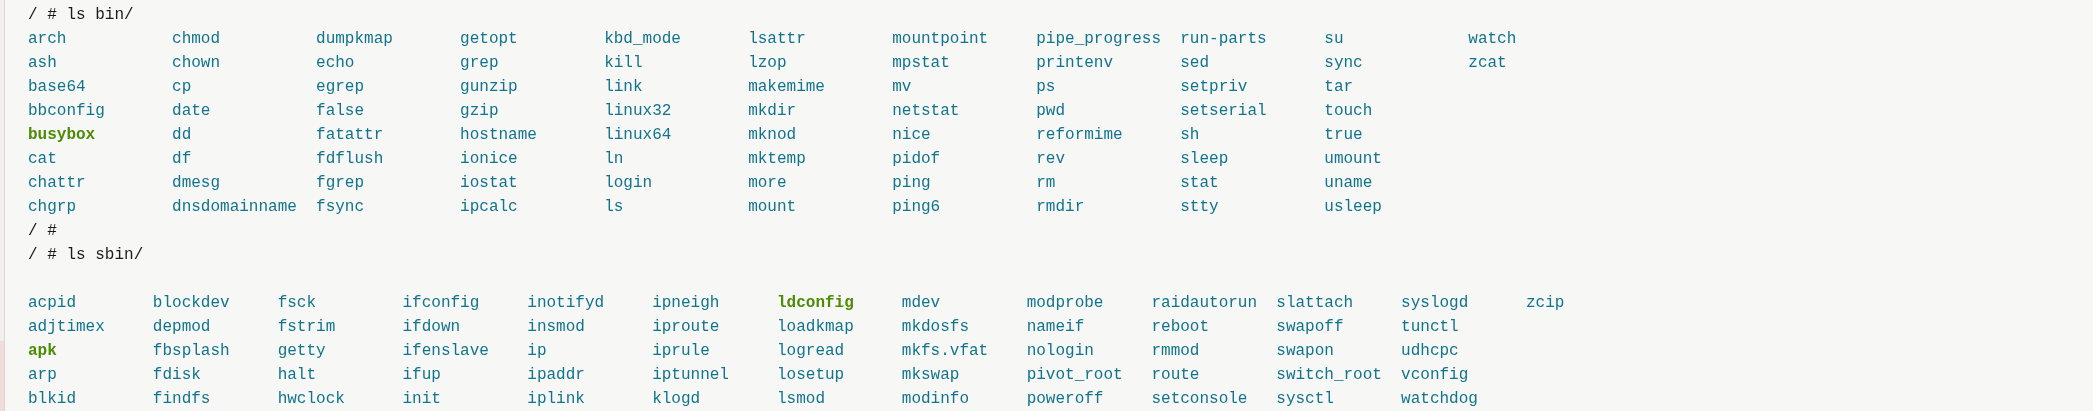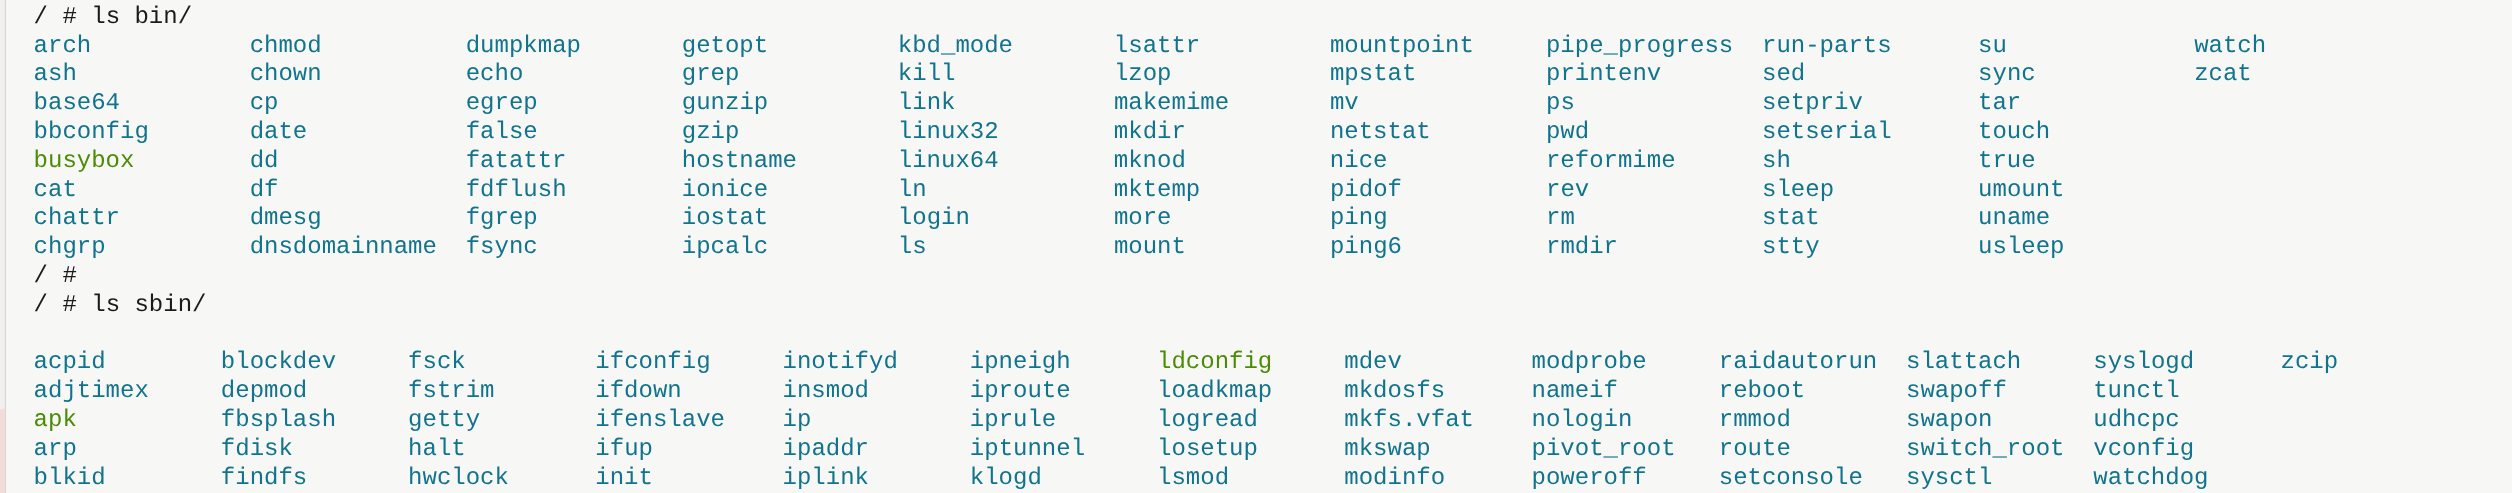--- a/index.html
+++ b/index.html
@@ -29,29 +29,29 @@
     background: var(--sb-thumb, #f1dcda);
   }
   #terminal {
     position: absolute;
     left: 0; top: 0;
     width: 2093px;
     height: 411px;
     padding: 3px 0 0 28px;
     box-sizing: border-box;
     font-family: "Liberation Mono", monospace;
-    font-size: 20px;
+    font-size: 16px;
     line-height: 24px;
     white-space: pre;
     overflow: hidden;
   }
   .line { height: 24px; }
   .t-dark { color: var(--prompt-color, #1b1b1b); }
   .t-entry { color: var(--entry-color, #11748c); }
-  .t-exe { color: var(--exe-color, #4b8c04); font-weight: normal; }
+  .t-exe { color: var(--exe-color, #4b8c04); font-weight: bold; }
 </style>
 </head>
 <body style="--bg-color: #f7f7f6; --prompt-color: #1b1b1b; --entry-color: #11748c; --exe-color: #4b8c04; --sb-track: #f2f0ef; --sb-border: #d9d5d3; --sb-thumb: #f1dcda;">
 
 <div id="scrollbar">
   <div id="scrollbar-thumb"></div>
 </div>
 
 <div id="terminal"><div class="line"><span class="t-dark">/ #</span> <span class="t-dark">ls bin/</span></div><div class="line"><span class="t-entry">arch</span>           <span class="t-entry">chmod</span>          <span class="t-entry">dumpkmap</span>       <span class="t-entry">getopt</span>         <span class="t-entry">kbd_mode</span>       <span class="t-entry">lsattr</span>         <span class="t-entry">mountpoint</span>     <span class="t-entry">pipe_progress</span>  <span class="t-entry">run-parts</span>      <span class="t-entry">su</span>             <span class="t-entry">watch</span></div><div class="line"><span class="t-entry">ash</span>            <span class="t-entry">chown</span>          <span class="t-entry">echo</span>           <span class="t-entry">grep</span>           <span class="t-entry">kill</span>           <span class="t-entry">lzop</span>           <span class="t-entry">mpstat</span>         <span class="t-entry">printenv</span>       <span class="t-entry">sed</span>            <span class="t-entry">sync</span>           <span class="t-entry">zcat</span></div><div class="line"><span class="t-entry">base64</span>         <span class="t-entry">cp</span>             <span class="t-entry">egrep</span>          <span class="t-entry">gunzip</span>         <span class="t-entry">link</span>           <span class="t-entry">makemime</span>       <span class="t-entry">mv</span>             <span class="t-entry">ps</span>             <span class="t-entry">setpriv</span>        <span class="t-entry">tar</span></div><div class="line"><span class="t-entry">bbconfig</span>       <span class="t-entry">date</span>           <span class="t-entry">false</span>          <span class="t-entry">gzip</span>           <span class="t-entry">linux32</span>        <span class="t-entry">mkdir</span>          <span class="t-entry">netstat</span>        <span class="t-entry">pwd</span>            <span class="t-entry">setserial</span>      <span class="t-entry">touch</span></div><div class="line"><span class="t-exe">busybox</span>        <span class="t-entry">dd</span>             <span class="t-entry">fatattr</span>        <span class="t-entry">hostname</span>       <span class="t-entry">linux64</span>        <span class="t-entry">mknod</span>          <span class="t-entry">nice</span>           <span class="t-entry">reformime</span>      <span class="t-entry">sh</span>             <span class="t-entry">true</span></div><div class="line"><span class="t-entry">cat</span>            <span class="t-entry">df</span>             <span class="t-entry">fdflush</span>        <span class="t-entry">ionice</span>         <span class="t-entry">ln</span>             <span class="t-entry">mktemp</span>         <span class="t-entry">pidof</span>          <span class="t-entry">rev</span>            <span class="t-entry">sleep</span>          <span class="t-entry">umount</span></div><div class="line"><span class="t-entry">chattr</span>         <span class="t-entry">dmesg</span>          <span class="t-entry">fgrep</span>          <span class="t-entry">iostat</span>         <span class="t-entry">login</span>          <span class="t-entry">more</span>           <span class="t-entry">ping</span>           <span class="t-entry">rm</span>             <span class="t-entry">stat</span>           <span class="t-entry">uname</span></div><div class="line"><span class="t-entry">chgrp</span>          <span class="t-entry">dnsdomainname</span>  <span class="t-entry">fsync</span>          <span class="t-entry">ipcalc</span>         <span class="t-entry">ls</span>             <span class="t-entry">mount</span>          <span class="t-entry">ping6</span>          <span class="t-entry">rmdir</span>          <span class="t-entry">stty</span>           <span class="t-entry">usleep</span></div><div class="line"><span class="t-dark">/ #</span> </div><div class="line"><span class="t-dark">/ #</span> <span class="t-dark">ls sbin/</span></div><div class="line">&nbsp;</div><div class="line"><span class="t-entry">acpid</span>        <span class="t-entry">blockdev</span>     <span class="t-entry">fsck</span>         <span class="t-entry">ifconfig</span>     <span class="t-entry">inotifyd</span>     <span class="t-entry">ipneigh</span>      <span class="t-exe">ldconfig</span>     <span class="t-entry">mdev</span>         <span class="t-entry">modprobe</span>     <span class="t-entry">raidautorun</span>  <span class="t-entry">slattach</span>     <span class="t-entry">syslogd</span>      <span class="t-entry">zcip</span></div><div class="line"><span class="t-entry">adjtimex</span>     <span class="t-entry">depmod</span>       <span class="t-entry">fstrim</span>       <span class="t-entry">ifdown</span>       <span class="t-entry">insmod</span>       <span class="t-entry">iproute</span>      <span class="t-entry">loadkmap</span>     <span class="t-entry">mkdosfs</span>      <span class="t-entry">nameif</span>       <span class="t-entry">reboot</span>       <span class="t-entry">swapoff</span>      <span class="t-entry">tunctl</span></div><div class="line"><span class="t-exe">apk</span>          <span class="t-entry">fbsplash</span>     <span class="t-entry">getty</span>        <span class="t-entry">ifenslave</span>    <span class="t-entry">ip</span>           <span class="t-entry">iprule</span>       <span class="t-entry">logread</span>      <span class="t-entry">mkfs.vfat</span>    <span class="t-entry">nologin</span>      <span class="t-entry">rmmod</span>        <span class="t-entry">swapon</span>       <span class="t-entry">udhcpc</span></div><div class="line"><span class="t-entry">arp</span>          <span class="t-entry">fdisk</span>        <span class="t-entry">halt</span>         <span class="t-entry">ifup</span>         <span class="t-entry">ipaddr</span>       <span class="t-entry">iptunnel</span>     <span class="t-entry">losetup</span>      <span class="t-entry">mkswap</span>       <span class="t-entry">pivot_root</span>   <span class="t-entry">route</span>        <span class="t-entry">switch_root</span>  <span class="t-entry">vconfig</span></div><div class="line"><span class="t-entry">blkid</span>        <span class="t-entry">findfs</span>       <span class="t-entry">hwclock</span>      <span class="t-entry">init</span>         <span class="t-entry">iplink</span>       <span class="t-entry">klogd</span>        <span class="t-entry">lsmod</span>        <span class="t-entry">modinfo</span>      <span class="t-entry">poweroff</span>     <span class="t-entry">setconsole</span>   <span class="t-entry">sysctl</span>       <span class="t-entry">watchdog</span></div></div>
 

